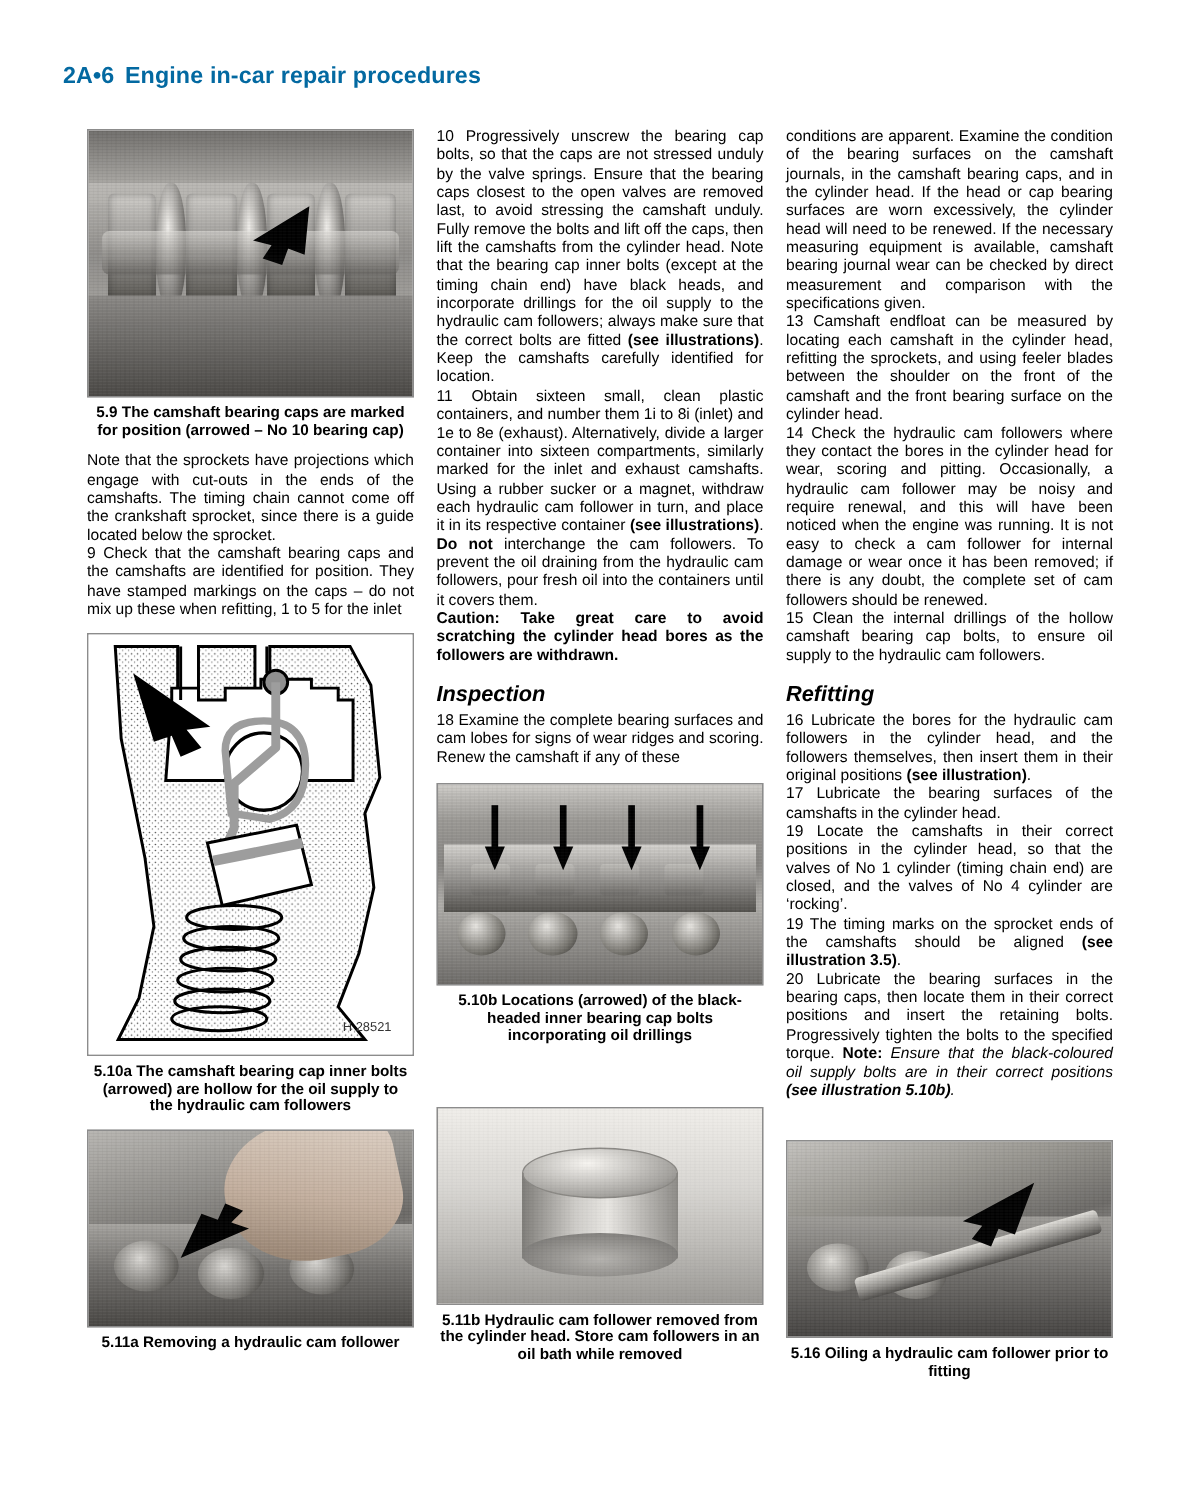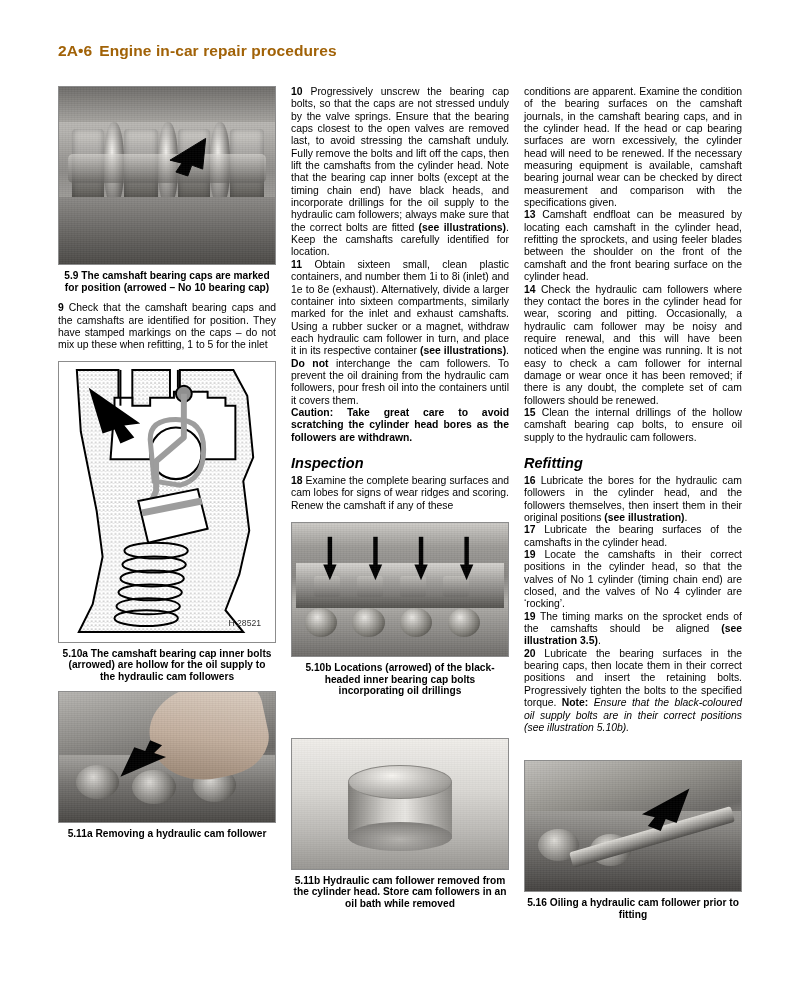--- a/index.html
+++ b/index.html
@@ -12,25 +12,25 @@
   .page {
     position: relative;
     width: 800px; height: 1000px;
     background: #ffffff;
     overflow: hidden;
   }
 
   
   .page-header {
     position: absolute;
-    left: 58px; top: 42px;
+    left: 42px; top: 42px;
     width: 700px;
     font-size: 15.5px;
     font-weight: bold;
-    color: #a16207;
+    color: #0369a1;
     letter-spacing: 0.1px;
   }
   .page-header .chapnum { font-weight: bold; }
   .page-header .chaptitle { font-weight: bold; margin-left: 7px; }
 
   
   .columns {
     position: absolute;
     left: 58px; top: 86px;
     width: 684px;
@@ -46,26 +46,26 @@
   
   p.body {
     margin: 0 0 0 0;
     font-size: 10.4px;
     line-height: 12.35px;
     text-align: justify;
     color: #000;
     hyphens: none;
   }
   p.body + p.body { margin-top: 0px; }
-  .num { font-weight: bold; }
+  .num { font-weight: normal; }
   .b { font-weight: bold; }
   .caution {
     font-weight: bold;
   }
-  .note-i { font-style: italic; font-weight: normal; }
+  .note-i { font-style: italic; font-weight: bold; }
   h3.sect {
     font-size: 14.5px;
     font-style: italic;
     font-weight: bold;
     margin: 11px 0 4px 0;
     color: #000;
   }
 
   
   .fig { width: 100%; }
@@ -247,20 +247,21 @@
               <g fill="#000" stroke="#000" stroke-width="1">
                 <path d="M148 52 L112 74 L124 77 L118 86 L130 90 L134 79 L145 83 Z"></path>
               </g>
             </svg>
             <div class="grain"></div>
           </div>
         </div>
         <div class="fig-cap">5.9  The camshaft bearing caps are marked for position (arrowed – No 10 bearing cap)</div>
       </div>
 
+      <p class="body">Note that the sprockets have projections which engage with cut-outs in the ends of the camshafts. The timing chain cannot come off the crankshaft sprocket, since there is a guide located below the sprocket.</p>
       <p class="body"><span class="num">9</span> <span>Check that the camshaft bearing caps and the camshafts are identified for position. They have stamped markings on the caps – do not mix up these when refitting, 1 to 5 for the inlet</span></p>
 
       <div class="fig" style="margin-top:9px;">
         <div class="fig-box" style="height:282px; background:#ffffff;">
           <div class="linedraw">
             <svg viewBox="0 0 218 282" width="100%" height="100%" preserveAspectRatio="none">
               <defs>
                 <pattern id="stipple" width="4" height="4" patternUnits="userSpaceOnUse">
                   <rect width="4" height="4" fill="#ffffff"></rect>
                   <circle cx="1" cy="1" r="0.55" fill="#4a4a4a"></circle>

